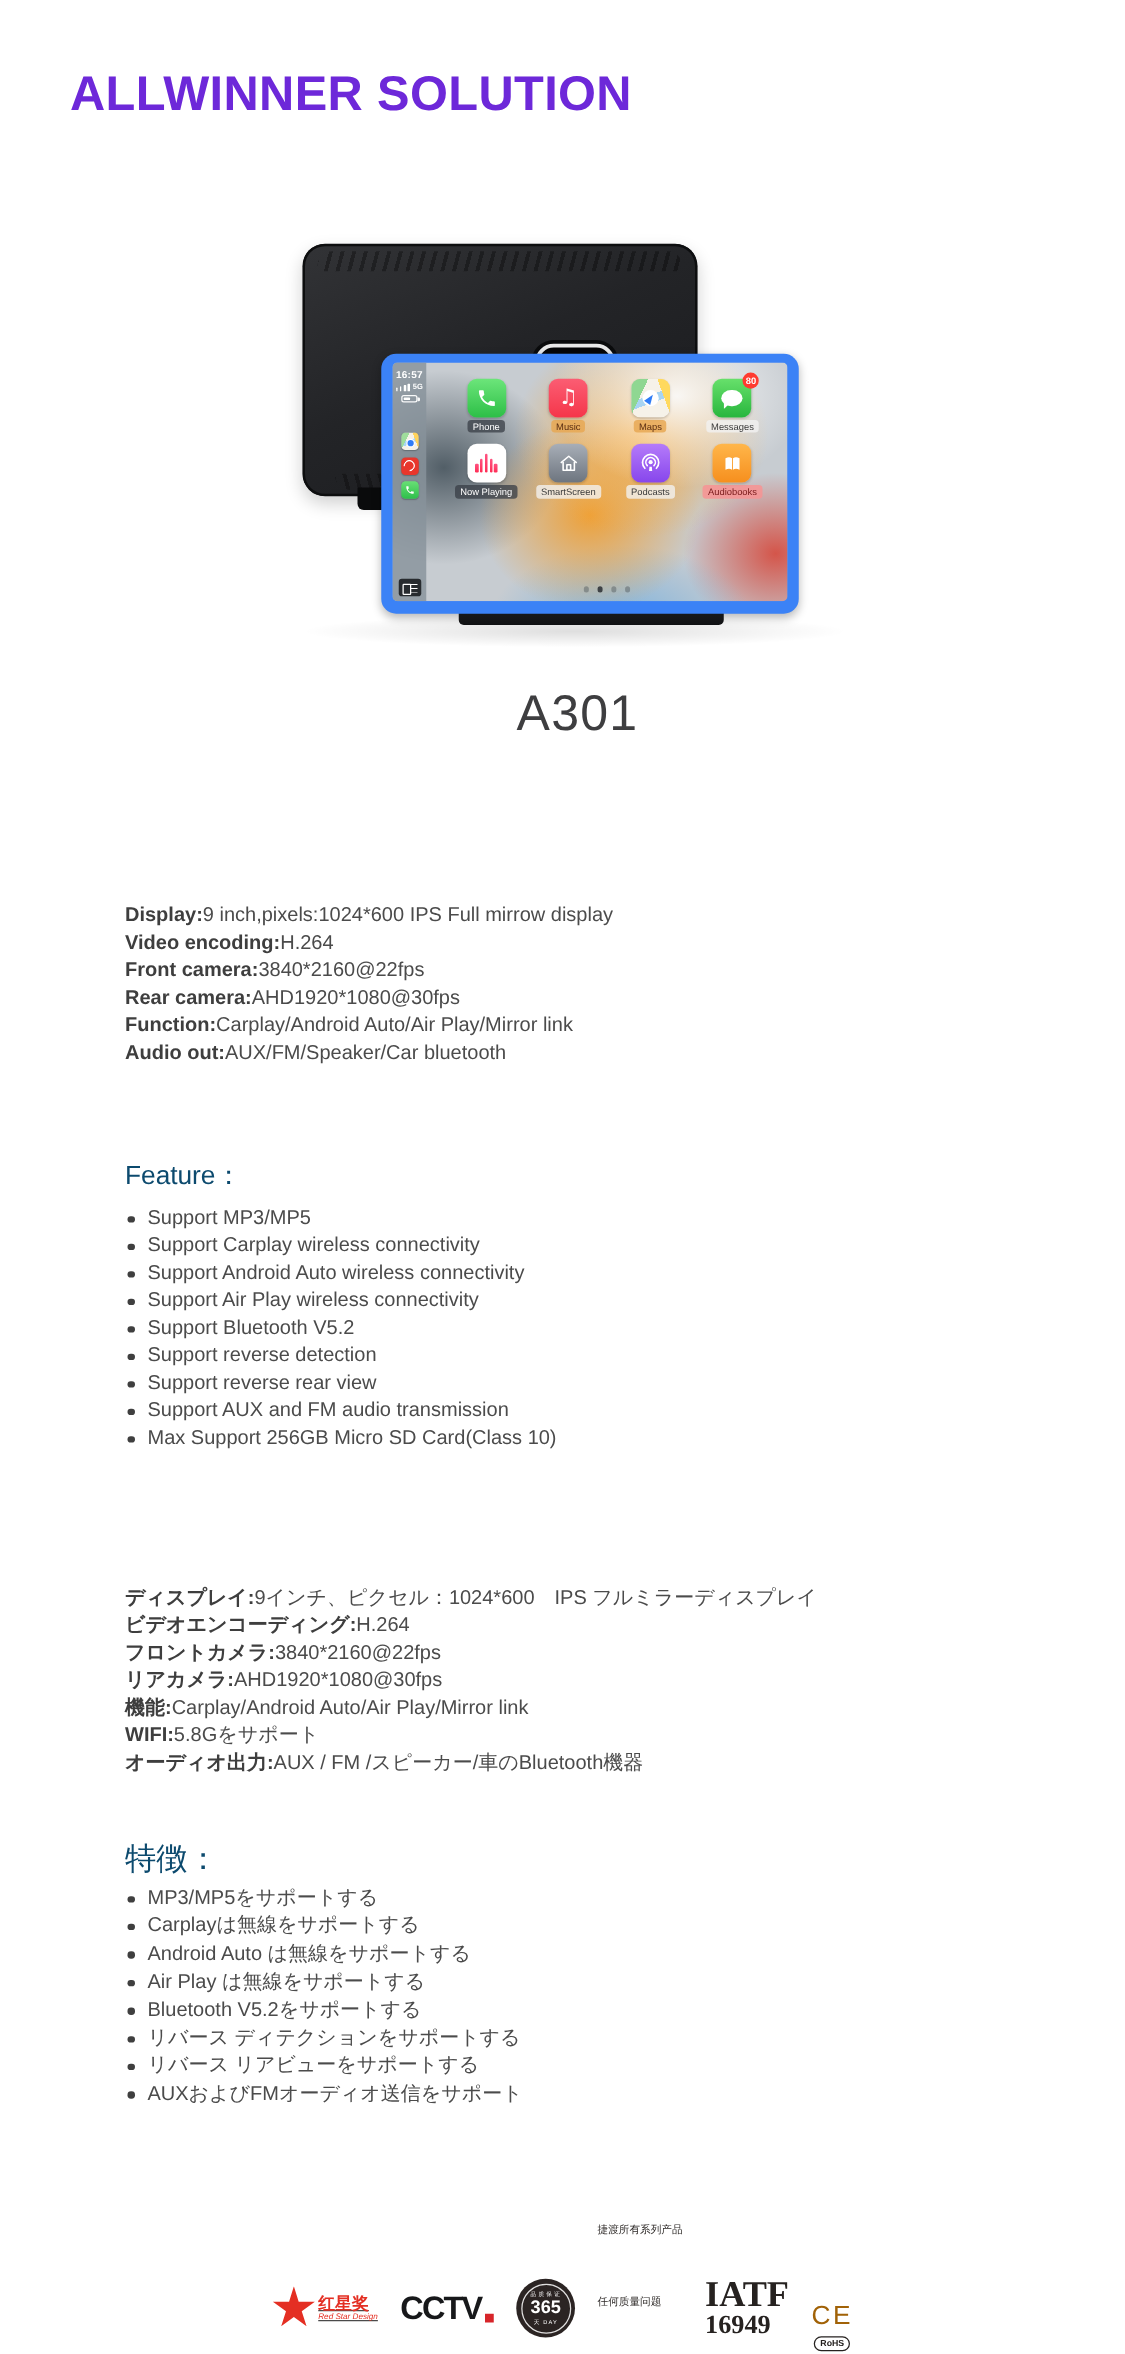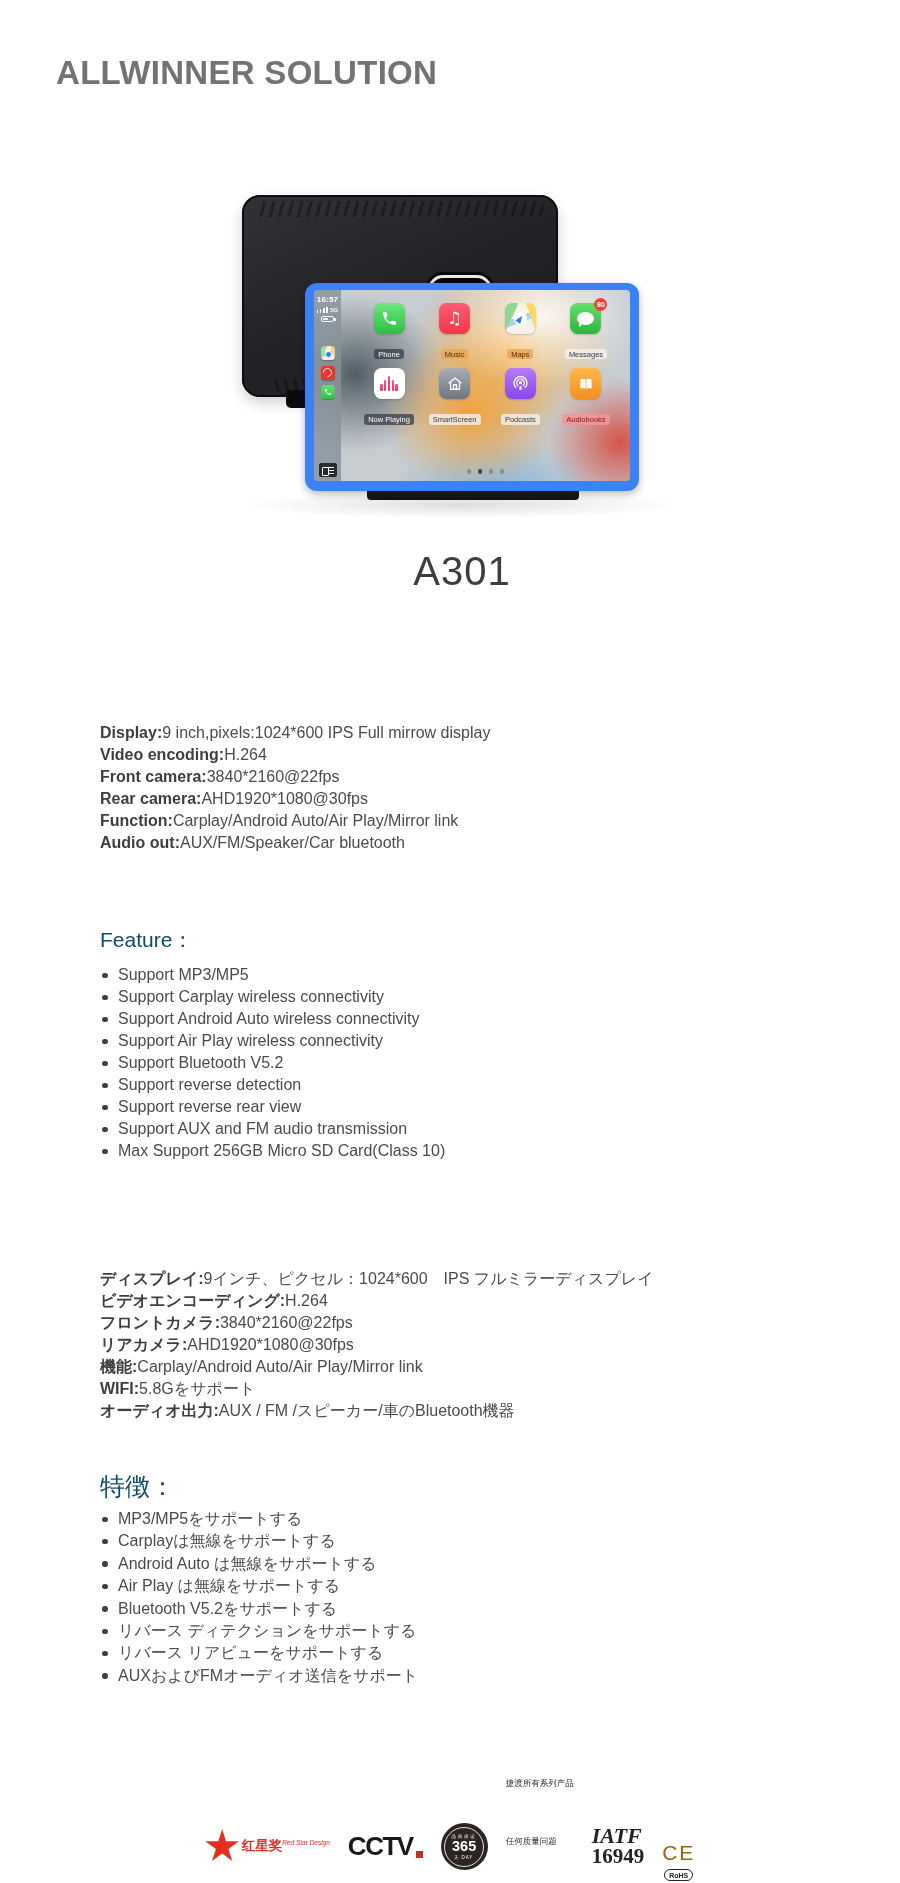--- a/index.html
+++ b/index.html
@@ -6,21 +6,21 @@
   html,body { background:#ffffff; }
   .page {
     position:relative; width:900px; height:1883px; margin:0 auto;
     background:#ffffff; overflow:hidden;
     font-family:"Liberation Sans", sans-serif; color:#4b4b4b;
   }
 
   
   .title {
     position:absolute; left:56px; top:54px;
-    font-size:33px; font-weight:800; letter-spacing:.3px; color:#737373;text-align:center;
+    font-size:39px; font-weight:800; letter-spacing:.3px; color:#6d28d9;text-align:center;
   }
 
   
   .product { position:absolute; left:180px; top:140px; width:540px; height:380px; }
   .shadow {
     position:absolute; left:60px; top:352px; width:440px; height:26px;
     background:radial-gradient(ellipse at center, rgba(0,0,0,.13) 0%, rgba(0,0,0,0) 70%);
   }
   .back-device {
     position:absolute; left:62px; top:55px; width:316px; height:202px; border-radius:18px;
@@ -112,21 +112,21 @@
   
   .cp-main { flex:1; position:relative; display:flex; flex-direction:column; padding:13px 8px 0 12px; z-index:1; }
   .cp-row { display:flex; justify-content:space-between; padding:0 4px; }
   .cp-row.second { margin-top:9px; }
   .tile { display:flex; flex-direction:column; align-items:center; width:64px; }
   .appicon {
     width:31px; height:31px; border-radius:7.5px; position:relative;
     display:flex; align-items:center; justify-content:center;
     box-shadow:0 1px 2px rgba(0,0,0,.18);
   }
-  .tlabel { margin-top:15px; font-size:7.5px; line-height:1.25; padding:.5px 4px; border-radius:3px; white-space:nowrap; }
+  .tlabel { margin-top:2px; font-size:7.5px; line-height:1.25; padding:.5px 4px; border-radius:3px; white-space:nowrap; }
   .pill-dark  { background:rgba(56,62,69,.75);  color:#fff; }
   .pill-light { background:rgba(242,242,242,.78); color:#3a3a3a; }
   .pill-tan   { background:rgba(232,168,84,.85);  color:#5a2d12; }
   .pill-pink  { background:rgba(246,148,148,.88); color:#7a1c1c; }
 
   .ic-phone    { background:linear-gradient(180deg,#6ce57a,#2dbf47); }
   .ic-music    { background:linear-gradient(180deg,#fb5d73,#f5364a); }
   .glyph-note  { font-family:"DejaVu Sans", sans-serif; color:#fff; font-size:17px; line-height:1; }
   .ic-maps {
     background:
@@ -176,39 +176,39 @@
   .blist-en { top:964px; }
   .blist-jp { top:1508px; line-height:22.4px; }
 
   
   .certs { position:absolute; left:0; top:1778px; width:900px; display:flex; justify-content:center; align-items:center; gap:18px; }
   .redstar { display:flex; align-items:center; gap:2px; }
   .star {
     width:35px; height:35px; background:#e42f23;
     clip-path:polygon(50% 0%,61% 35%,98% 35%,68% 57%,79% 91%,50% 70%,21% 91%,32% 57%,2% 35%,39% 35%);
   }
-  .rs-txt { display:flex; flex-direction:row; line-height:1.1; }
+  .rs-txt { display:flex; flex-direction:column; line-height:1.1;text-decoration:underline; }
   .rs-cn { color:#e42f23; font-weight:700; font-size:13.5px; }
   .rs-en { color:#e42f23; font-size:6.5px; }
   .cctv { display:flex; align-items:flex-end; gap:3px; }
   .cctv-word { font-size:26px; font-weight:900; color:#17181a; letter-spacing:-1.5px; }
   .cctv-dot { width:7px; height:7px; background:#d7252a; margin-bottom:4px; }
   .b365 {
     width:47px; height:47px; border-radius:50%; background:#2b2423; color:#fff;
     display:flex; flex-direction:column; align-items:center; justify-content:center; position:relative;
   }
   .b365::before { content:""; position:absolute; inset:3.5px; border:1px solid rgba(255,255,255,.85); border-radius:50%; }
   .b365-top { font-size:5px; letter-spacing:2px; transform:scale(.9); }
   .b365-num { font-size:14.5px; font-weight:700; line-height:1.05; }
   .b365-day { font-size:5px; letter-spacing:1px; transform:scale(.9); }
   .warranty { display:flex; flex-direction:column; line-height:1.2; color:#2e2a28;gap:48px; }
   .w-s { font-size:8.5px; }
   .w-b { font-size:16.5px; font-weight:800; letter-spacing:.5px; margin-top:1px; }
   .iatf { display:flex; flex-direction:column; align-items:flex-start; font-family:"Liberation Serif", serif; color:#262220; line-height:.95; }
-  .iatf-1 { font-size:22px;font-style:italic; } .iatf-2 { font-size:21px; }
+  .iatf-1 { font-size:29px; } .iatf-2 { font-size:21px; }
   .ce-col { display:flex; flex-direction:column; align-items:center; gap:4px; }
   .cemark { font-size:21px; color:#a16207; letter-spacing:2px;margin-top:29px; }
   .rohs { border:1.3px solid #262220; border-radius:9px; font-size:7px; font-weight:700; padding:1.5px 4px; color:#262220; }
 </style>
 </head>
 <body>
 
 <main class="page">
 
   <h1 class="title">ALLWINNER SOLUTION</h1>

